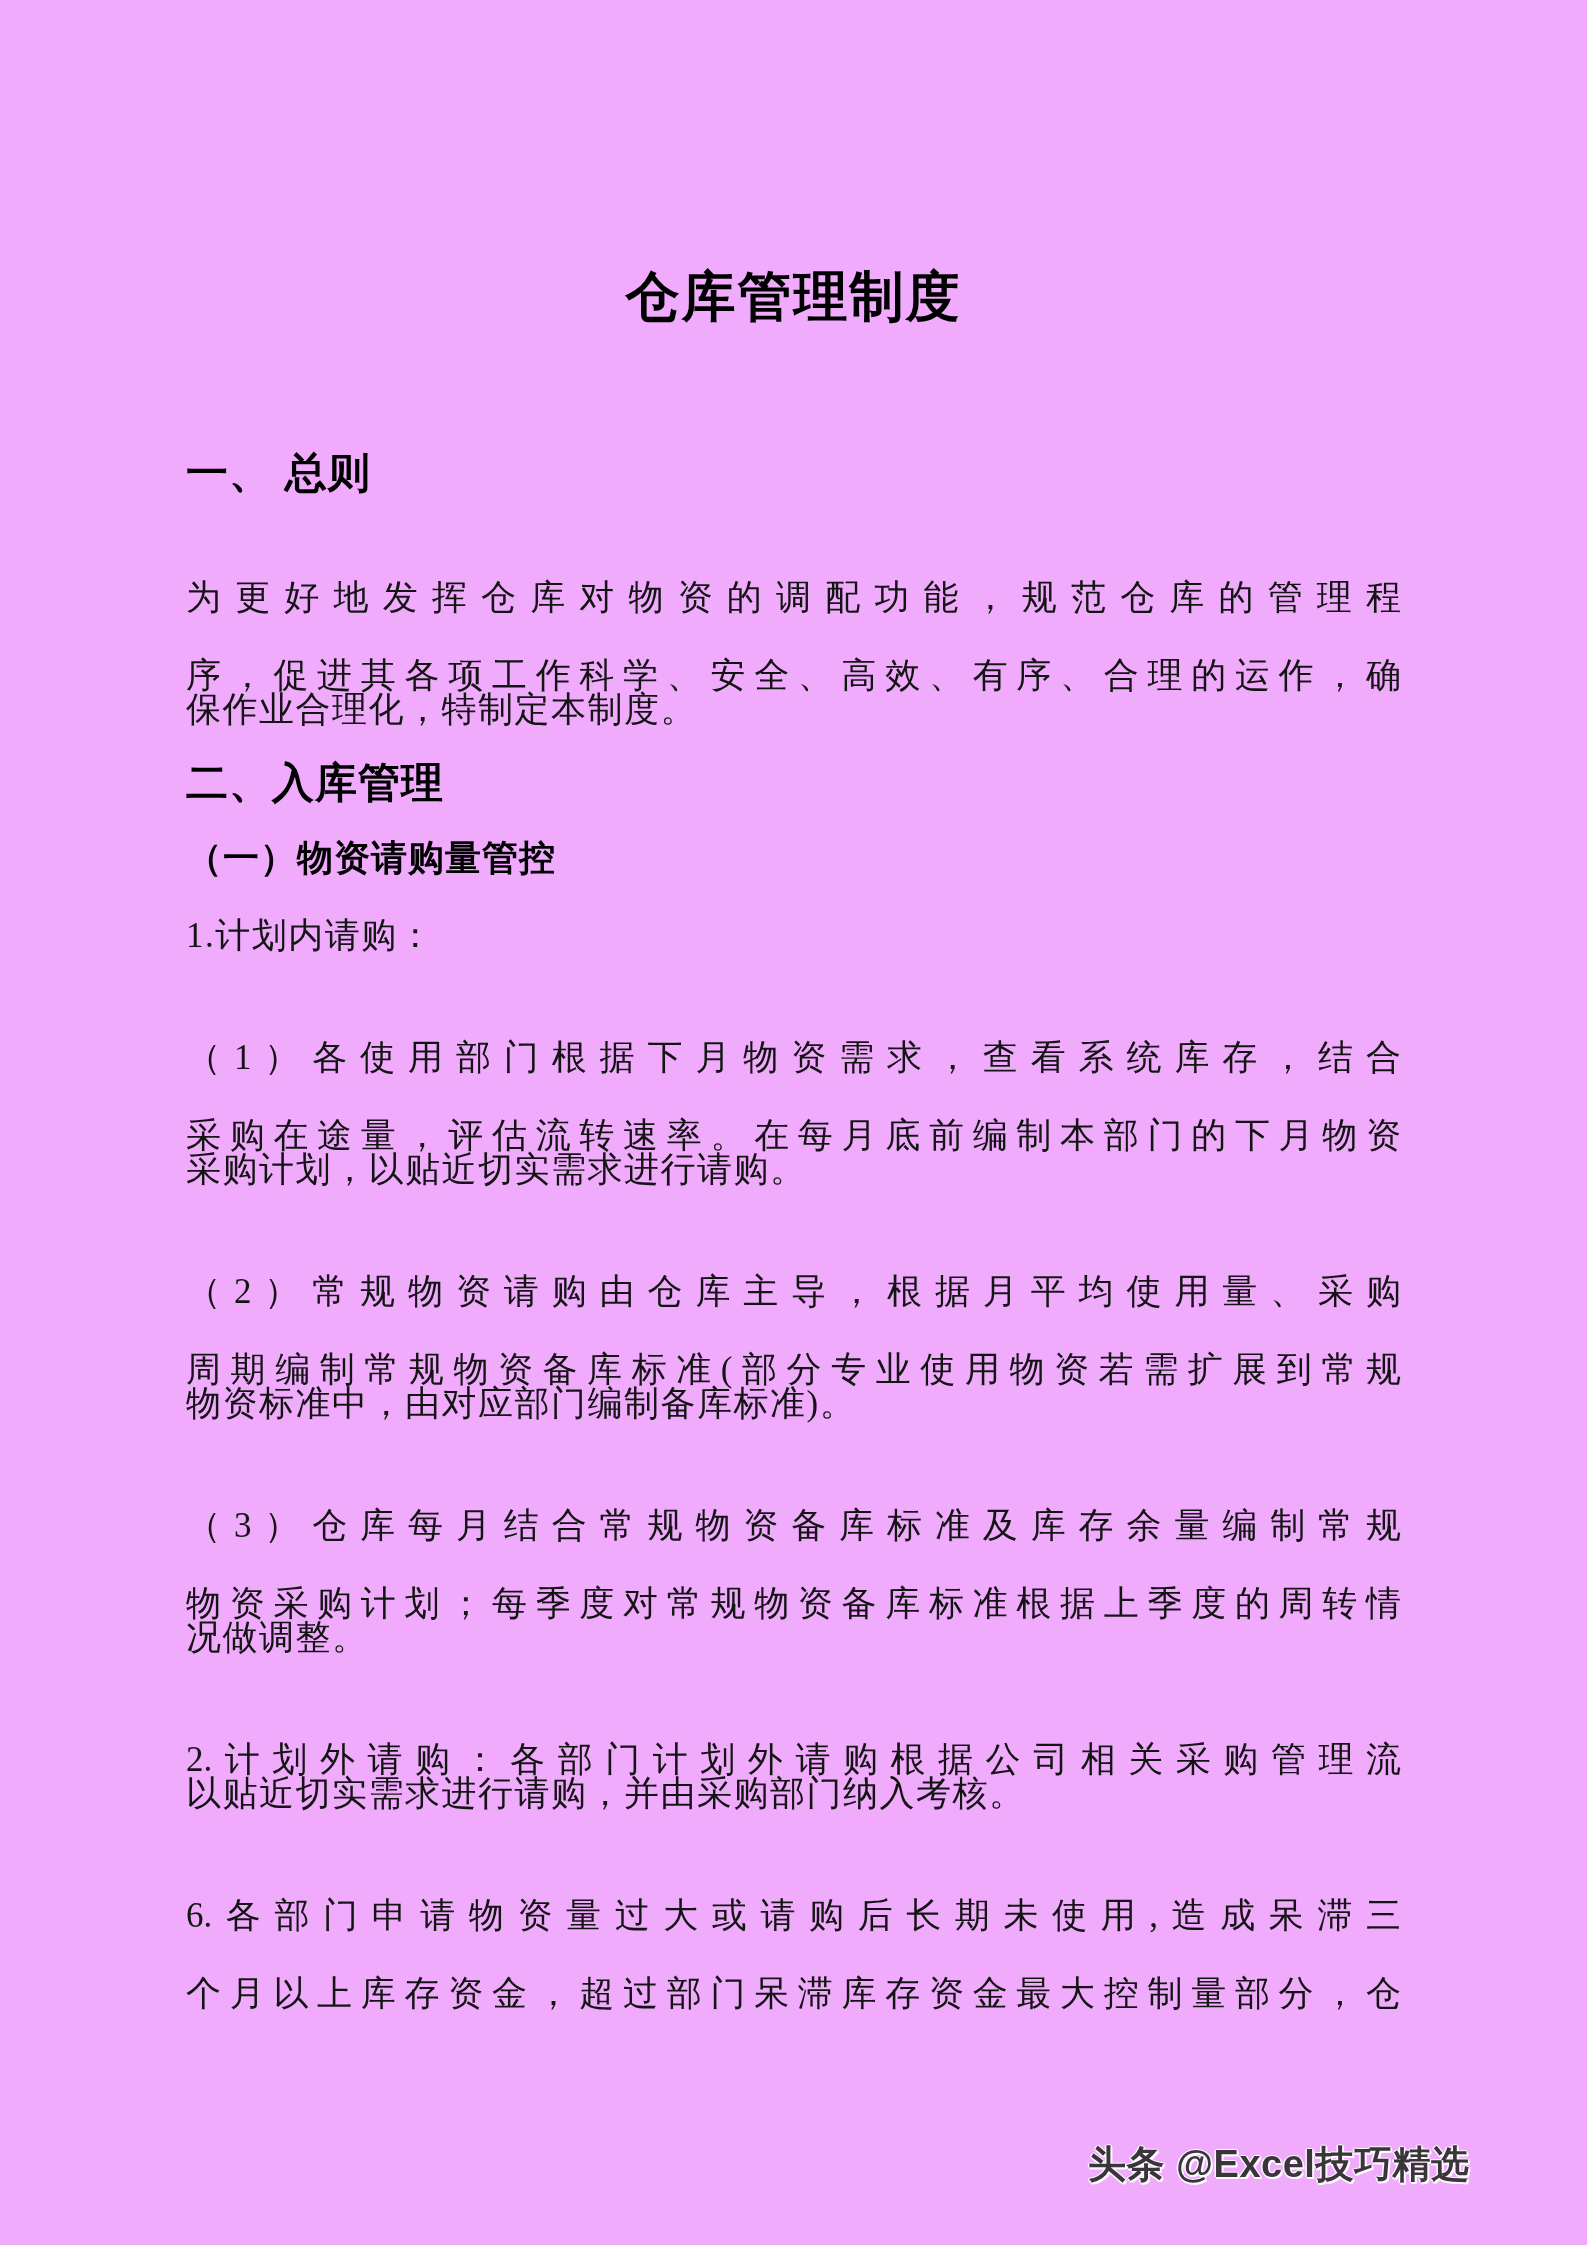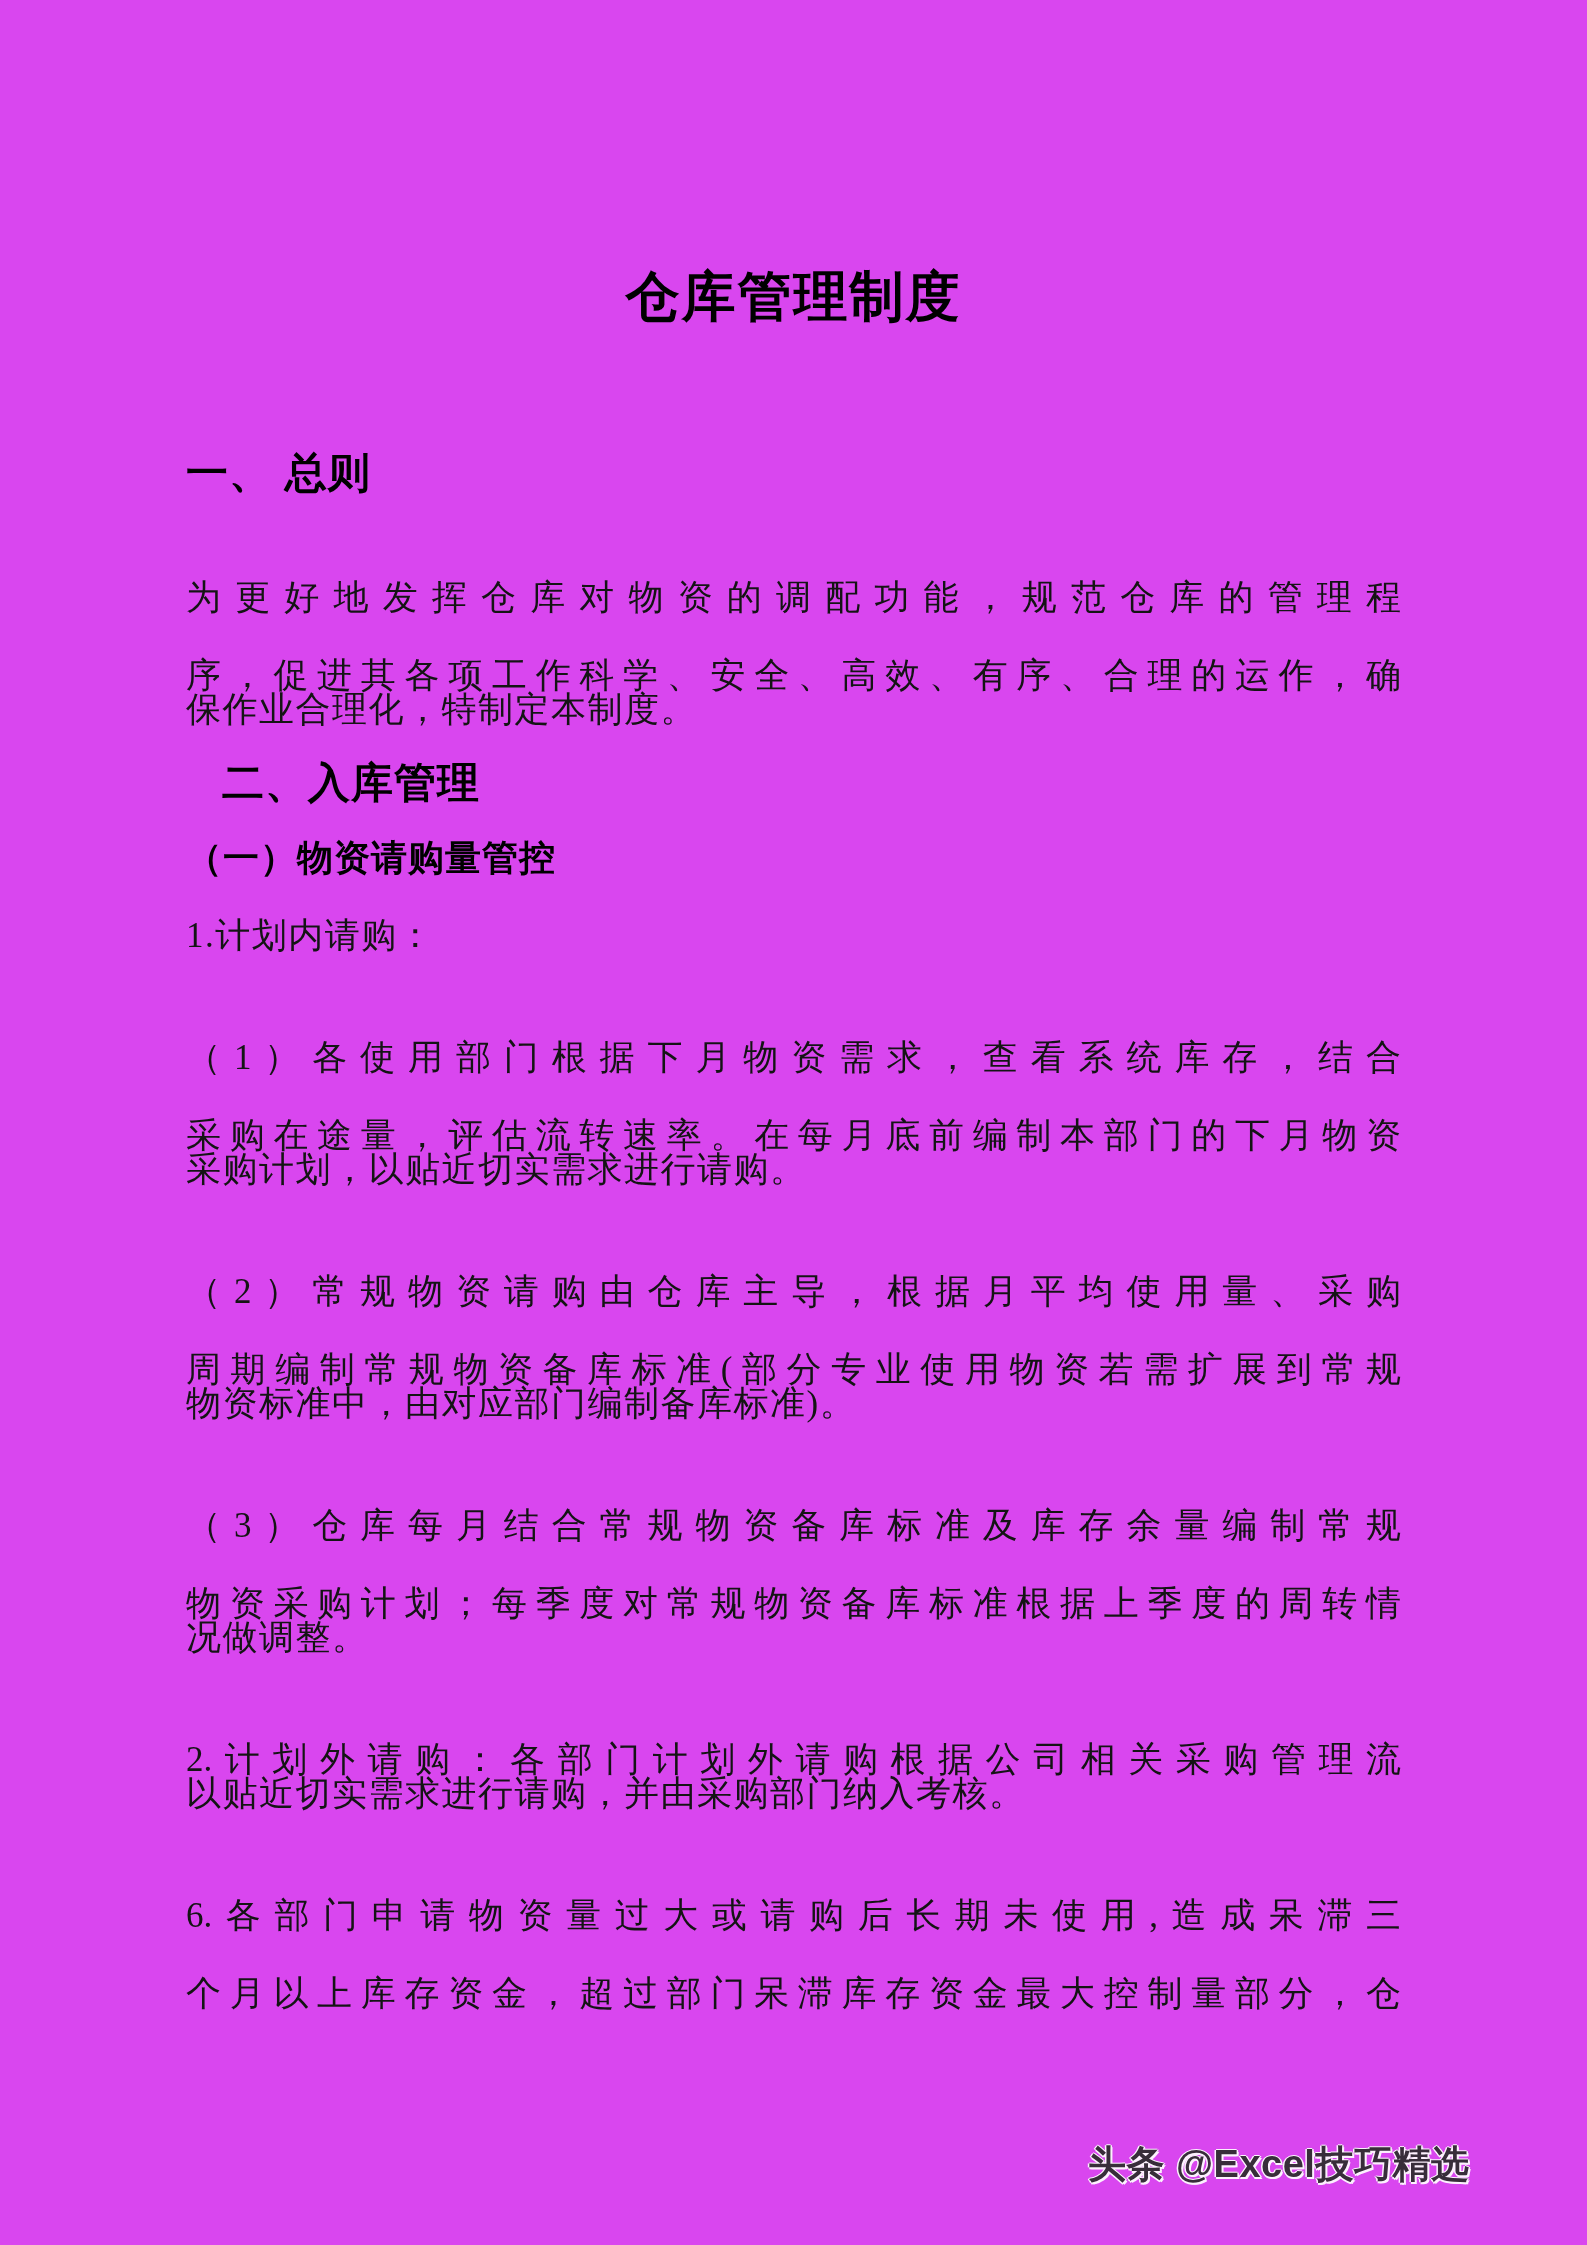--- a/index.html
+++ b/index.html
@@ -5,21 +5,21 @@
   html, body {
     margin: 0;
     padding: 0;
     background: #ffffff;
   }
 
   #page {
     position: relative;
     width: 1587px;
     height: 2245px;
-    background: #d946ef;
+    background: #f0abfc;
     overflow: hidden;
     font-family: "Liberation Serif", "DejaVu Serif", serif;
   }
 
   
   .doc-body {
     position: absolute;
     left: 186px;
     top: 0;
     width: 1215px;
@@ -127,21 +127,21 @@
   <div class="doc-body">
 
     <div class="doc-title">仓库管理制度</div>
 
     <div class="h1" style="top:452px;">一、 总则</div>
 
     <div class="line just" style="top:536px;">为更好地发挥仓库对物资的调配功能，规范仓库的管理程</div>
     <div class="line just" style="top:614px;">序，促进其各项工作科学、安全、高效、有序、合理的运作，确</div>
     <div class="line loose" style="top:692px;">保作业合理化，特制定本制度。</div>
 
-    <div class="h1" style="top:762px;margin-left:36px;">二、入库管理</div>
+    <div class="h1" style="top:762px;">二、入库管理</div>
 
     <div class="h2" style="top:840px;">（一）物资请购量管控</div>
 
     <div class="line loose" style="top:918px;">1.计划内请购：</div>
 
     <div class="line just" style="top:996px;">（1）各使用部门根据下月物资需求，查看系统库存，结合</div>
     <div class="line just" style="top:1074px;">采购在途量，评估流转速率。在每月底前编制本部门的下月物资</div>
     <div class="line loose" style="top:1152px;">采购计划，以贴近切实需求进行请购。</div>
 
     <div class="line just" style="top:1230px;">（2）常规物资请购由仓库主导，根据月平均使用量、采购</div>

